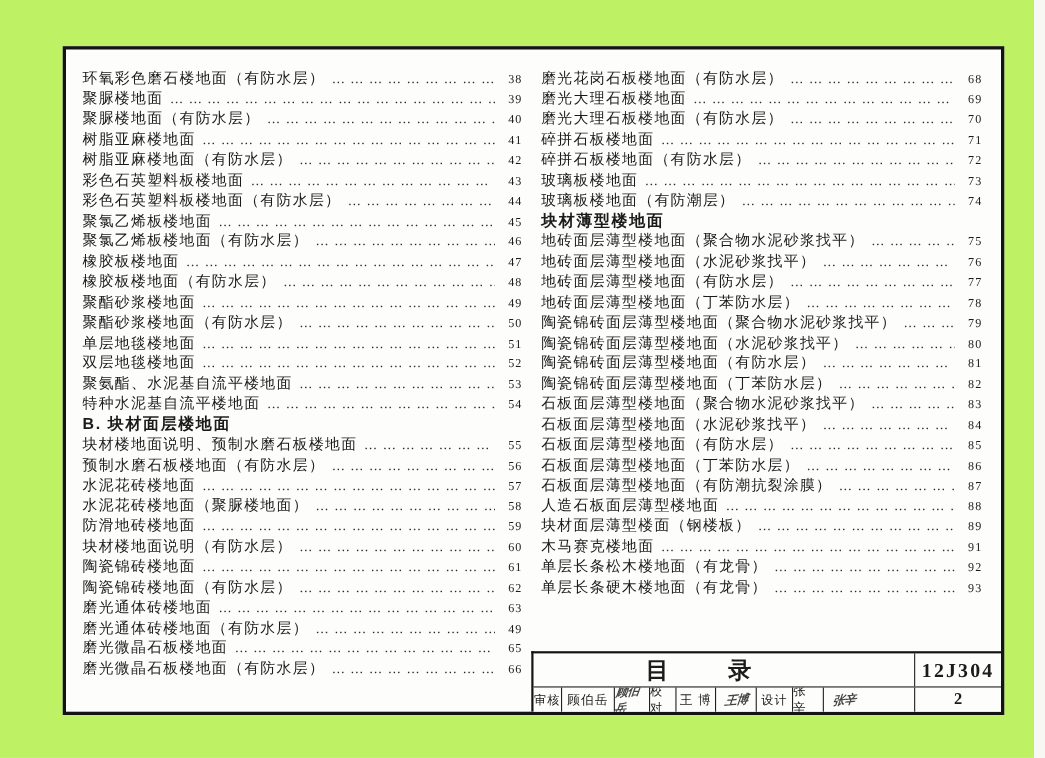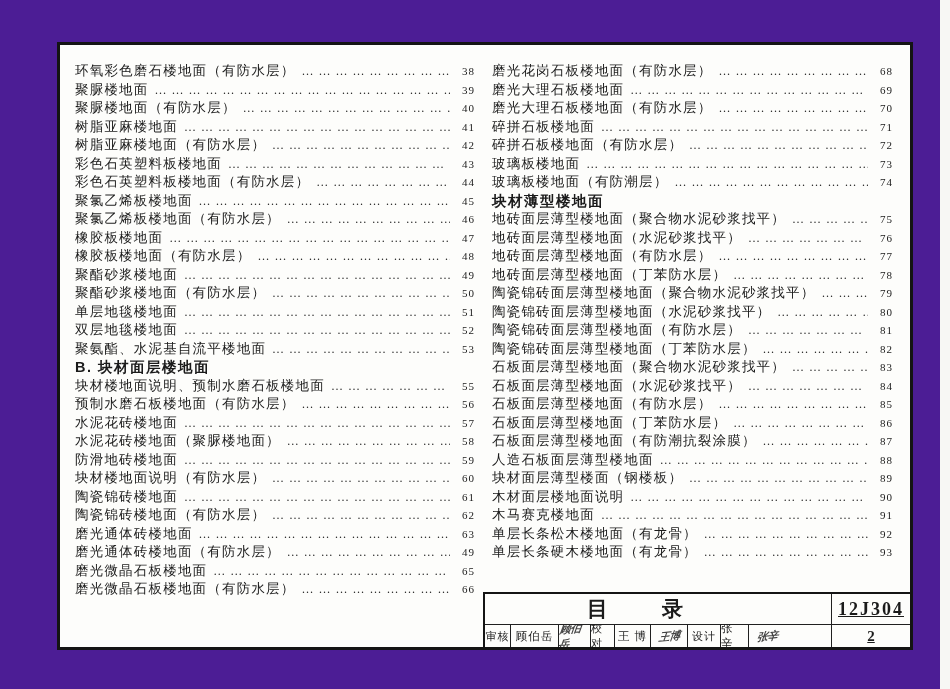--- a/index.html
+++ b/index.html
@@ -1,17 +1,17 @@
 <!DOCTYPE html>
 <html><head>
 <meta charset="utf-8">
 <style>
   * { margin:0; padding:0; box-sizing:border-box; }
   body { width:950px; height:689px; background:#f7f7f4; font-family:"Liberation Serif","DejaVu Serif",serif; color:#1b1b1b; }
-  .sheet { position:relative; width:940px; height:689px; background:#4c1d95; overflow:hidden; }
+  .sheet { position:relative; width:940px; height:689px; background:#bef264; overflow:hidden; }
   .frame { position:absolute; left:57px; top:42px; width:856px; height:608px; border:3px solid #141414; background:#fdfdfb; }
 
   .toc-col { position:absolute; top:17px; }
   .toc-col-left  { left:15px;  width:400px; }
   .toc-col-right { left:432px; width:401px; }
 
   .toc-row { display:flex; align-items:baseline; height:18.5px; line-height:18.5px; font-size:13.5px; }
   .toc-title { white-space:nowrap; letter-spacing:1.2px; }
   .toc-leader { flex:1 1 auto; overflow:hidden; white-space:nowrap; margin:0 3px 0 6px; font-size:12px; color:#2b2b2b; letter-spacing:1px; }
   .toc-leader::after { content:"… … … … … … … … … … … … … … … … … … … … … … … … … … … … … … … … … … … …"; }
@@ -22,21 +22,21 @@
 
   .titleblock { position:absolute; right:0; bottom:0; width:427px; height:55px; border-top:2px solid #141414; border-left:2px solid #141414; background:#fdfdfb; display:flex; flex-direction:column; }
   .tb-row { display:flex; width:100%; }
   .tb-row-top { height:30px; }
   .tb-row-bottom { height:23px; border-top:1px solid #202020; }
   .tb-cell { border-left:1px solid #202020; display:flex; align-items:center; justify-content:center; overflow:hidden; }
   .tb-cell:first-child { border-left:none; }
 
   .tb-title-cell { flex:1 1 auto; gap:54px; font-family:"Liberation Sans","DejaVu Sans",sans-serif; font-weight:700; font-size:21px; }
   .tb-label-col { flex:0 0 46px;margin-top:40px; }
-  .tb-value-col { flex:0 0 79px;text-decoration:underline; }
+  .tb-value-col { flex:0 0 79px; }
   .tb-atlas { font-size:18px; letter-spacing:2px; font-weight:600; }
   .tb-pageno { font-size:15px; font-weight:600; }
   .sm { font-size:11px; letter-spacing:1px; }
   .nm { font-size:11.5px; letter-spacing:1px; }
   .sig-text { display:inline-block; font-style:italic; font-weight:600; font-size:11px; letter-spacing:-0.5px; opacity:.82; transform:rotate(-5deg) skewX(-12deg); }
 
   .w25{flex:0 0 25px;} .w48{flex:0 0 48px;} .w32{flex:0 0 32px;} .w24{flex:0 0 24px;}
   .w36{flex:0 0 36px;} .w37{flex:0 0 37px;} .w33{flex:0 0 33px;} .w28{flex:0 0 28px;} .w39{flex:1 1 39px;}
 </style>
 </head>
@@ -136,20 +136,25 @@
           <span class="toc-leader"></span>
           <span class="toc-page">52</span>
         </div>
 
         <div class="toc-row">
           <span class="toc-title">聚氨酯、水泥基自流平楼地面</span>
           <span class="toc-leader"></span>
           <span class="toc-page">53</span>
         </div>
 
+        <div class="toc-row">
+          <span class="toc-title">特种水泥基自流平楼地面</span>
+          <span class="toc-leader"></span>
+          <span class="toc-page">54</span>
+        </div>
 
         <div class="toc-row toc-header-row">
           <span class="toc-title">B. 块材面层楼地面</span>
 
         </div>
 
         <div class="toc-row">
           <span class="toc-title">块材楼地面说明、预制水磨石板楼地面</span>
           <span class="toc-leader"></span>
           <span class="toc-page">55</span>
@@ -356,25 +361,20 @@
           <span class="toc-page">88</span>
         </div>
 
         <div class="toc-row">
           <span class="toc-title">块材面层薄型楼面（钢楼板）</span>
           <span class="toc-leader"></span>
           <span class="toc-page">89</span>
         </div>
 
 
-        <div class="toc-row">
-          <span class="toc-title">木材面层楼地面说明</span>
-          <span class="toc-leader"></span>
-          <span class="toc-page">90</span>
-        </div>
 
         <div class="toc-row">
           <span class="toc-title">木马赛克楼地面</span>
           <span class="toc-leader"></span>
           <span class="toc-page">91</span>
         </div>
 
         <div class="toc-row">
           <span class="toc-title">单层长条松木楼地面（有龙骨）</span>
           <span class="toc-leader"></span>

